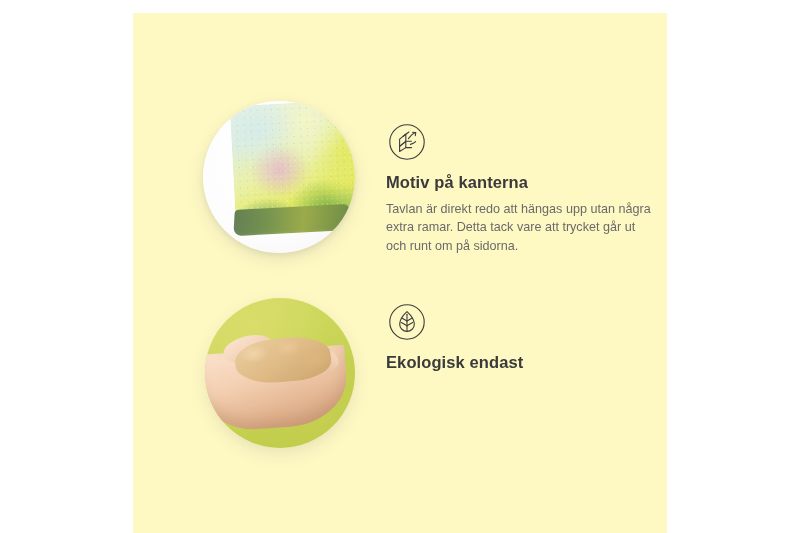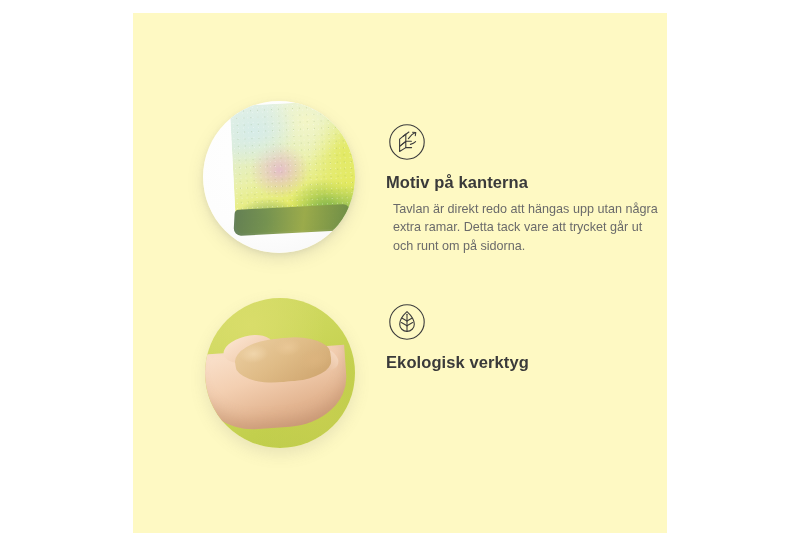--- a/index.html
+++ b/index.html
@@ -193,21 +193,21 @@
   .feature-title {
     margin: 10px 0 0 0;
     font-size: 16.5px;
     font-weight: 600;
     color: #3a3a3a;
     letter-spacing: 0.1px;
     line-height: 1.2;
   }
 
   .feature-desc {
-    margin: 7px 0 0 7px;
+    margin: 7px 0 0 0;
     font-size: 12.6px;
     font-weight: 400;
     color: #6a6a6a;
     line-height: 1.48;
     max-width: 272px;
   }
 </style>
 </head>
 <body>
 
@@ -257,18 +257,18 @@
           <svg viewBox="0 0 42 42" width="42" height="42" fill="none" stroke="#3c3c3c" stroke-width="1.1" stroke-linecap="round" stroke-linejoin="round">
             <circle cx="21" cy="21" r="17.2"></circle>
             <path d="M21 10.6 C25.9 15.0 28.3 19.2 28.3 23.2 C28.3 27.1 25.1 30.4 21 30.4 C16.9 30.4 13.7 27.1 13.7 23.2 C13.7 19.2 16.1 15.0 21 10.6 Z"></path>
             <path d="M21 13.2 L21 30.4"></path>
             <path d="M21 20.0 L16.2 17.2"></path>
             <path d="M21 20.0 L25.8 17.2"></path>
             <path d="M21 24.8 L15.4 21.6"></path>
             <path d="M21 24.8 L26.6 21.6"></path>
           </svg>
         </span>
-        <h2 class="feature-title">Ekologisk verktyg</h2>
+        <h2 class="feature-title">Ekologisk endast</h2>
       </div>
     </div>
 
   </div>
 </div>
 
 </body></html>

